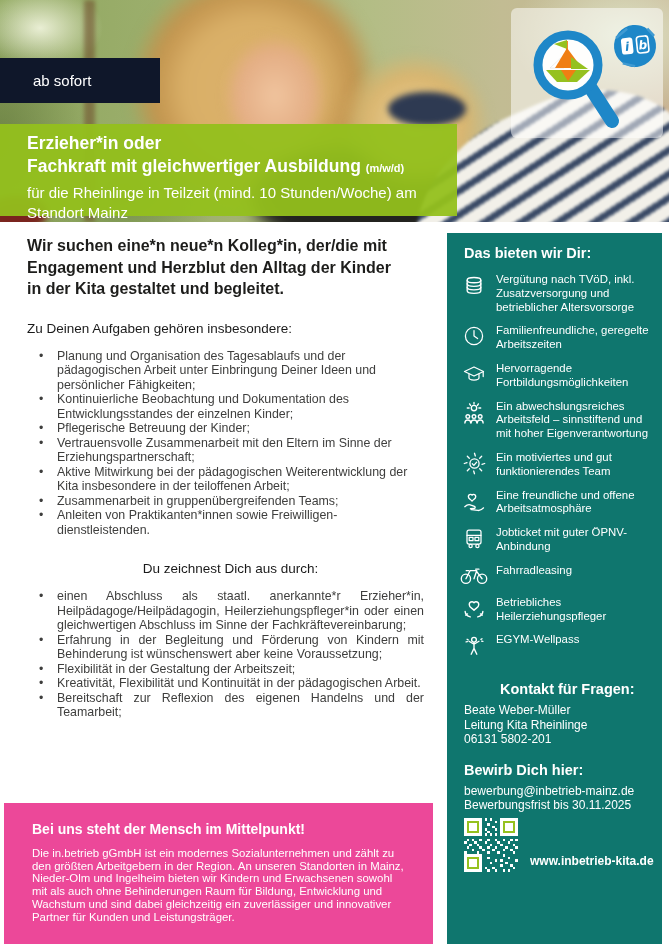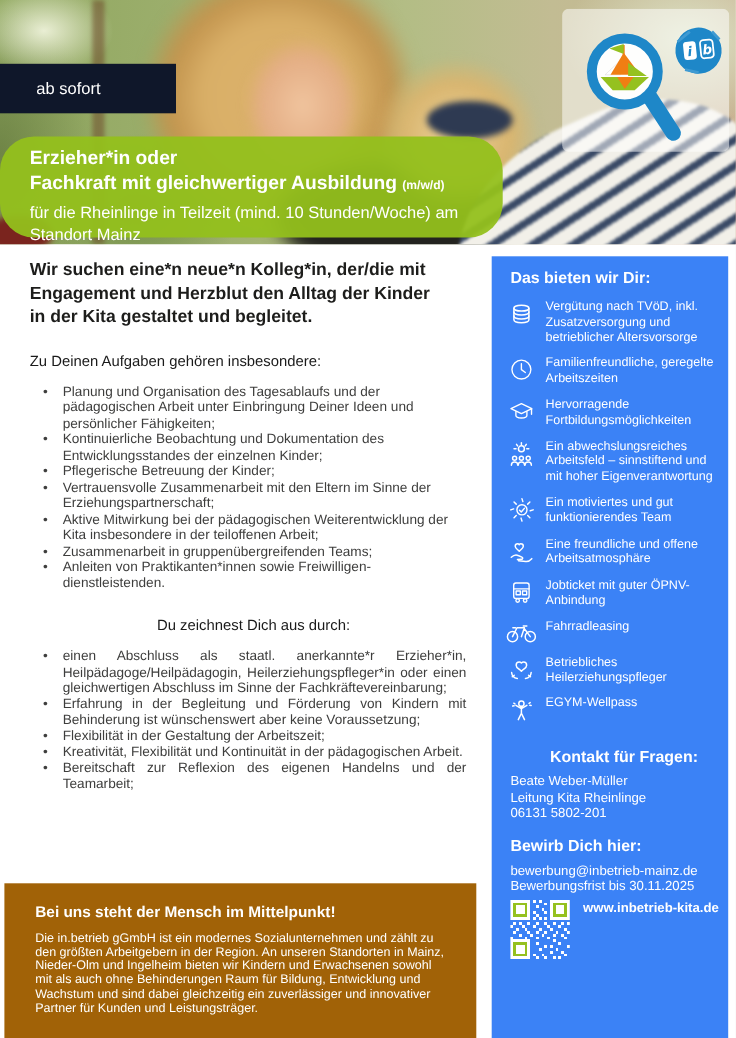--- a/index.html
+++ b/index.html
@@ -27,56 +27,56 @@
      background:radial-gradient(closest-side,#ecd49b,#d9b56f 65%,rgba(217,181,111,0));}
   .collar-boy{left:388px;top:92px;width:78px;height:34px;filter:blur(3px);background:#2e3a52;border-radius:50%;}
   .shirt-boy{position:absolute;left:412px;top:104px;width:300px;height:230px;border-radius:48% 42% 30% 50%;
      transform:rotate(-24deg);filter:blur(1.5px);
      background:repeating-linear-gradient(-9deg,#f2f0e9 0 13px,#3a4a66 13px 20px);}
   .red-cab{left:-14px;top:196px;width:62px;height:34px;filter:blur(3px);background:#7a241e;border-radius:40%;}
   
   .ab-bar{position:absolute;left:0;top:58px;width:160px;height:45px;background:#0f172a;
           color:#fff;font-size:15px;line-height:45px;padding-left:33px;box-sizing:border-box;}
   .title-banner{position:absolute;left:0;top:124px;width:457px;height:92px;box-sizing:border-box;
-          background:rgba(148,192,28,.95);color:#fff;padding:8px 10px 0 27px;border-radius:31px;}
+          background:rgba(148,192,28,.95);color:#fff;padding:8px 10px 0 27px;}
   .title-banner .t1{font-size:17.5px;line-height:23px;font-weight:bold;}
   .title-banner .suffix{font-size:11px;font-weight:bold;}
   .title-banner .sub{font-size:15px;line-height:19.5px;margin-top:3px;width:414px;}
   
   .logo{position:absolute;left:511px;top:8px;width:152px;height:132px;}
   
   .main-col{position:absolute;left:27px;top:235px;width:407px;color:#3e3e3d;}
   .intro{font-size:16px;font-weight:bold;line-height:21.5px;color:#1d1d1b;width:365px;}
   .sec-heading{font-size:13.5px;font-weight:normal;color:#1a1a1a;}
   .h-tasks{margin-top:21px;}
   .h-profile{margin-top:24px;text-align:center;}
   ul.blist{list-style:none;margin:13px 0 0 0;padding:0;font-size:12.4px;line-height:14.5px;width:397px;}
   ul.blist li{position:relative;padding-left:30px;}
   ul.blist li::before{content:"\2022";position:absolute;left:12px;top:0;}
   ul.justify li{text-align:justify;}
   
-  .footer-box{position:absolute;left:4px;top:803px;width:429px;height:141px;background:#a16207;
+  .footer-box{position:absolute;left:4px;top:803px;width:429px;height:141px;background:#ec4899;
           color:#fff;box-sizing:border-box;padding:17px 25px 0 28px;}
   .footer-box h2{margin:0;font-size:14px;line-height:18px;}
   .footer-box p{margin:9px 0 0 0;font-size:11.4px;line-height:12.7px;}
   
-  .sidebar{position:absolute;left:447px;top:233px;width:215px;height:711px;background:#3b82f6;
+  .sidebar{position:absolute;left:447px;top:233px;width:215px;height:711px;background:#0f766e;
           color:#fff;box-sizing:border-box;padding:11px 4px 0 17px;}
   .sb-heading{font-size:14.5px;font-weight:bold;line-height:18px;}
   .benefits{margin-top:11px;}
   .b-row{display:flex;align-items:flex-start;margin-bottom:10px;margin-left:-4px;}
   .b-ico{width:28px;flex:0 0 28px;display:flex;justify-content:center;margin-top:0;}
   .b-ico svg{stroke:#fff;fill:none;stroke-width:1.25;stroke-linecap:round;stroke-linejoin:round;}
   .b-txt{flex:1;font-size:11.4px;line-height:13.8px;margin-left:8px;padding-right:2px;}
   .sb-sub{font-size:14.5px;font-weight:bold;line-height:18px;}
   .kontakt{margin-top:21px;margin-left:36px;}
   .sb-lines{margin-top:5px;font-size:12px;line-height:14.2px;}
   .bewirb{margin-top:15px;}
   .apply-link{color:#fff;text-decoration:none;display:block;}
-  .qr-row{display:flex;align-items:flex-start;margin-top:6px;}
+  .qr-row{display:flex;align-items:flex-end;margin-top:6px;}
   .qr{width:54px;height:54px;}
   .site{font-size:12px;font-weight:bold;margin-left:12px;margin-bottom:4px;color:#fff;text-decoration:none;}
 </style>
 </head>
 <body>
 
 <div class="page">
 
   <div class="hero">
     <div class="frame-v"></div>

